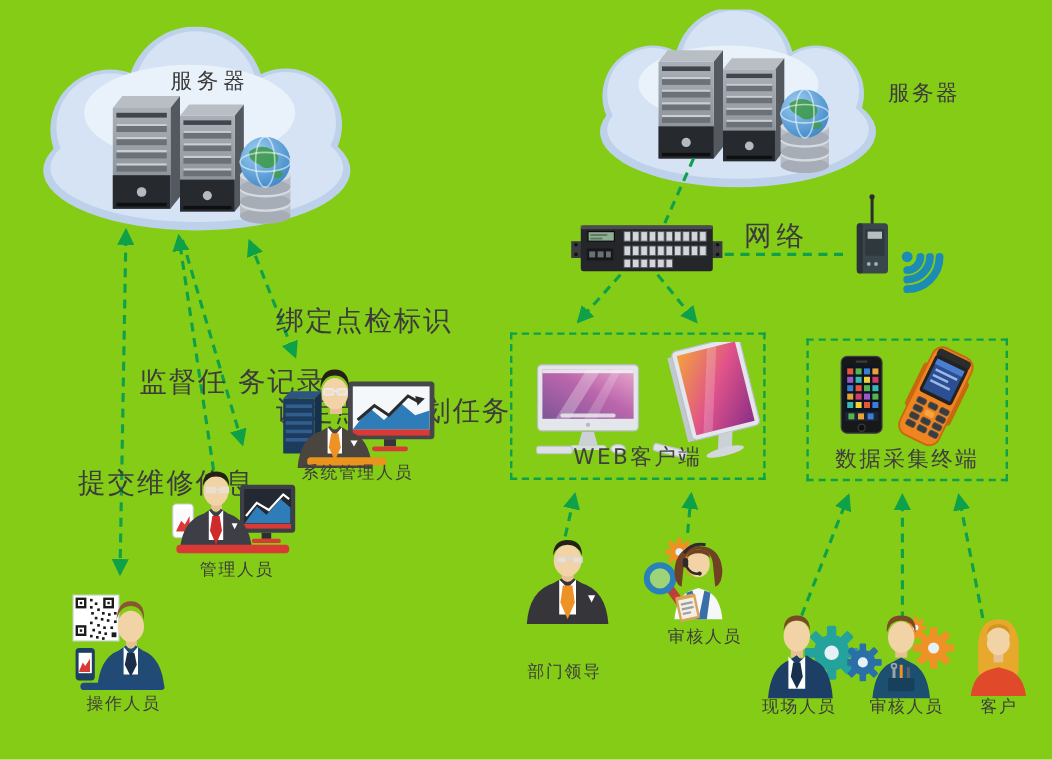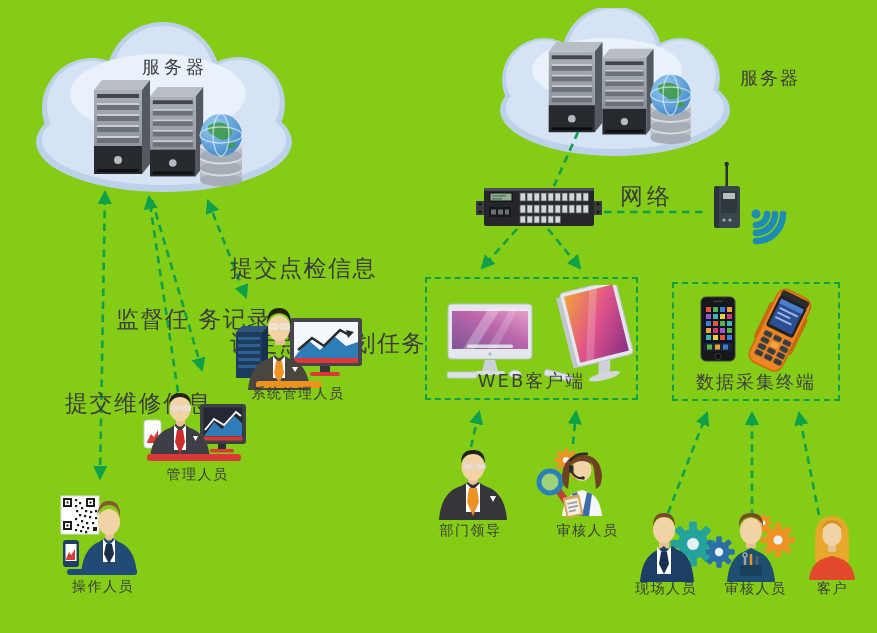--- a/index.html
+++ b/index.html
@@ -328,21 +328,21 @@
             <rect x="40.5" y="69" width="8" height="5" rx="1.5"></rect>
             <rect x="51" y="69" width="8" height="5" rx="1.5"></rect>
         </g>
         <rect x="40.5" y="55" width="8" height="5" rx="1.5" fill="#f5a53c"></rect>
       </g>
     </svg>
     <div class="box-label">数据采集终端</div>
   </div>
 
   <div class="note" style="left:230px;top:206px;line-height:25px">
-    <div>提交点检信息</div>
+    <div>绑定点检标识</div>
     <div>设定点检计划任务</div>
   </div>
   <div class="note" style="left:116px;top:259px;line-height:24px">
     <div>监督任 务记录</div>
   </div>
   <div class="note" style="left:65px;top:333px;line-height:28px">
     <div>提交维修信息</div>
   </div>
 
   <svg class="abs" style="left:228px;top:298px" width="140" height="108" viewBox="0 0 140 108">
@@ -479,21 +479,21 @@
     <g stroke="#d8d8d8" stroke-width="1.4" fill="rgba(255,255,255,0.25)">
       <rect x="31.5" y="16" width="7.5" height="5" rx="1"></rect>
         <rect x="44.5" y="16" width="7.5" height="5" rx="1"></rect>
       <line x1="39" y1="18" x2="44.5" y2="18"></line>
     </g>
     <path d="M6,72 Q8,44 28,38 L35,34 Q40,40 45,34 L52,38 Q72,44 74,72 Z" fill="#35353a"></path>
     <polygon points="33,35 40,42 47,35 47,64 33,64" fill="#ffffff"></polygon>
     <polygon points="36,40 44,40 46,54 40,68 34,54" fill="#ef9226"></polygon>
     <polygon points="57,48 63,48 60,54" fill="#ffffff"></polygon>
   </svg>
-  <div class="role" style="left:428px;top:522px;width:85px">部门领导</div>
+  <div class="role" style="left:428px;top:551px;width:85px">部门领导</div>
 
   <svg class="abs" style="left:536px;top:446px" width="100" height="78" viewBox="0 0 100 78">
     <use href="#gearg" transform="translate(30,14) scale(0.78)" style="color:#ef9226"></use>
     <use href="#gearg" transform="translate(42,27) scale(0.5)" style="color:#ef9226"></use>
     <g>
       <line x1="22" y1="44" x2="32" y2="58" stroke="#b5433a" stroke-width="7" stroke-linecap="round"></line>
       <circle cx="14" cy="36" r="11" fill="rgba(190,220,240,0.45)" stroke="#2a80b8" stroke-width="5"></circle>
     </g>
     <path d="M46,9 Q64,9 66,29 Q66,41 60,43 L58,23 Q56,12 46,12 Q36,12 34,23 L32,43 Q26,41 26,29 Q28,9 46,9 Z" fill="#6e4223"></path>
     <ellipse cx="46" cy="24" rx="9.5" ry="11" fill="#f2d3a6"></ellipse>

